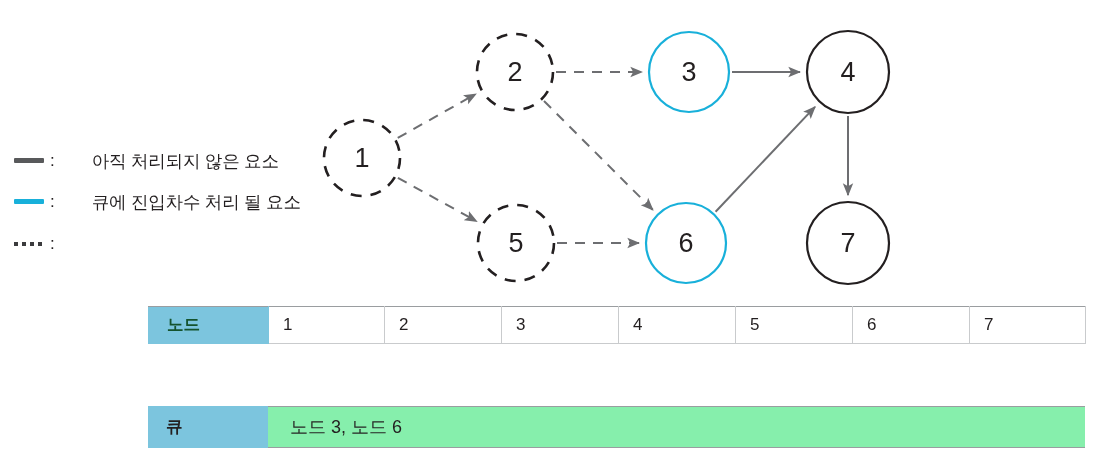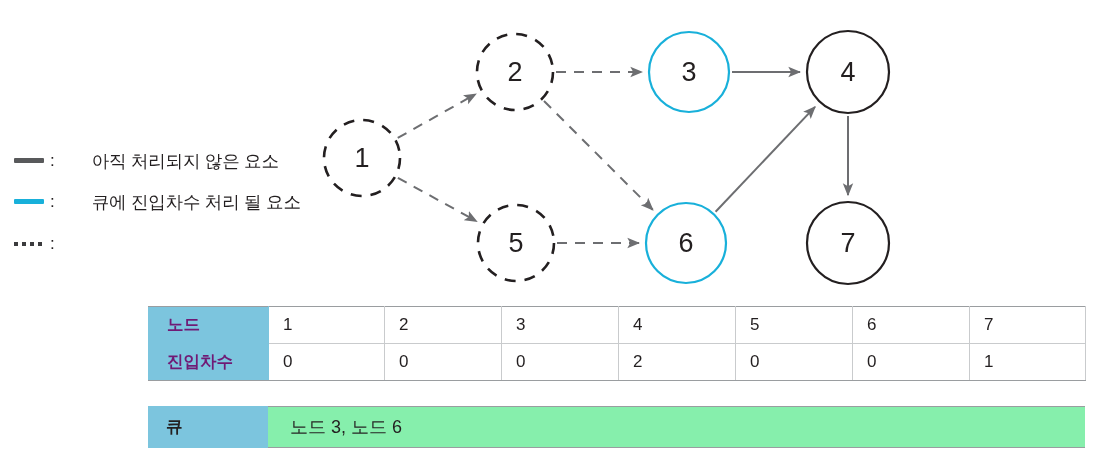--- a/index.html
+++ b/index.html
@@ -94,21 +94,21 @@
     border: 1px solid #c9cbcd;
     padding: 0 0 0 14px;
     text-align: left;
     background: #ffffff;
   }
   #degree-table td.rowhead {
     background: #7cc5de;
     border-color: #7cc5de;
     font-size: 16.5px;
     font-weight: 700;
-    color: #701a75;
+    color: #14532d;
     width: 120px;
     padding-left: 18px;
   }
   #degree-table tr.top-rule td { border-top: 1px solid #9a9da0; }
   #degree-table tr.bottom-rule td { border-bottom: 1px solid #9a9da0; }
 
   #queue-table {
     position: absolute;
     left: 148px;
     top: 406px;
@@ -227,30 +227,20 @@
     <tr class="top-rule">
       <td class="rowhead">노드</td>
       <td>1</td>
       <td>2</td>
       <td>3</td>
       <td>4</td>
       <td>5</td>
       <td>6</td>
       <td>7</td>
     </tr>
-    <tr class="bottom-rule">
-      <td class="rowhead">진입차수</td>
-      <td>0</td>
-      <td>0</td>
-      <td>0</td>
-      <td>2</td>
-      <td>0</td>
-      <td>0</td>
-      <td>1</td>
-    </tr>
   </tbody>
 </table>
 
 <table id="queue-table">
   <colgroup>
       <col style="width:120px">
       <col>
     </colgroup>
   <tbody>
     <tr>

